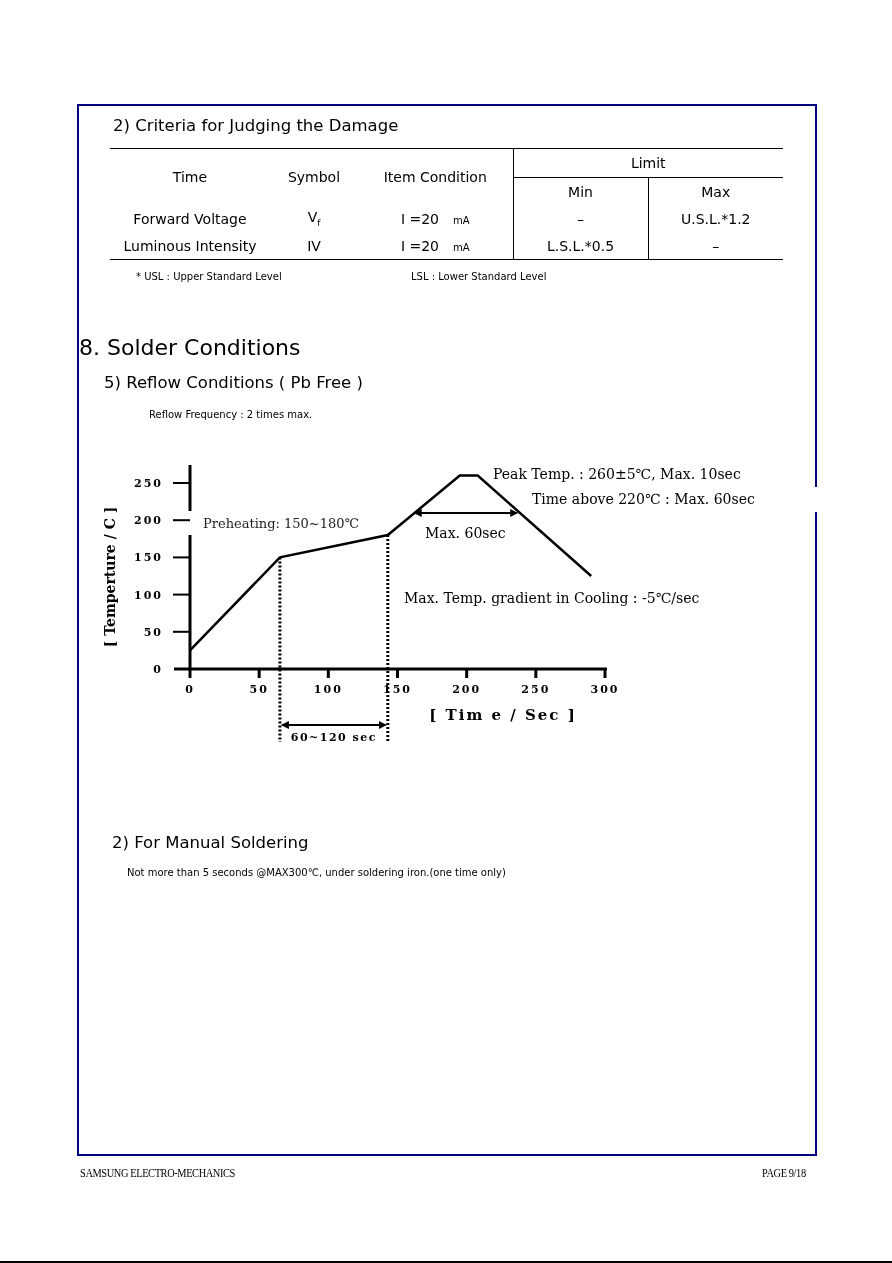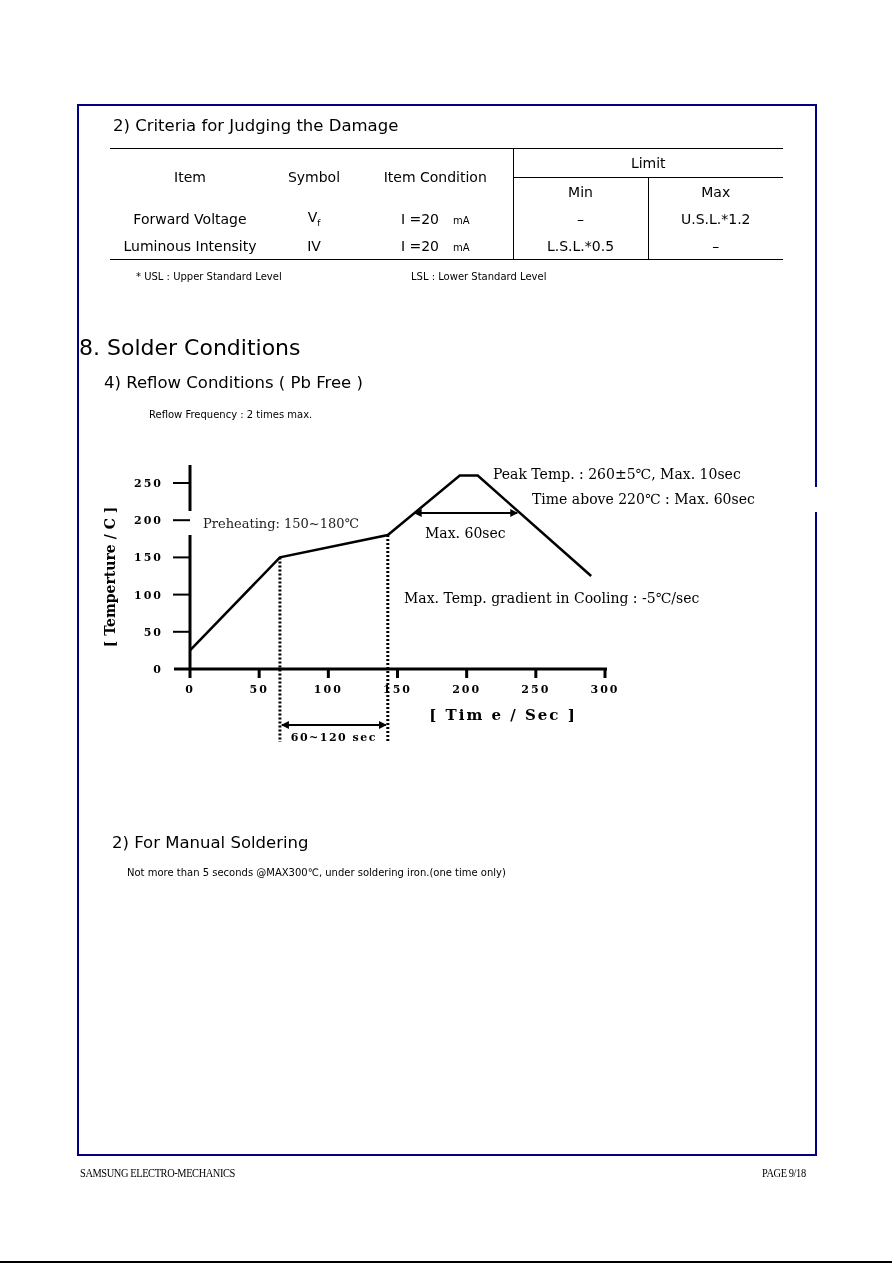--- a/index.html
+++ b/index.html
@@ -48,21 +48,21 @@
 <table class="crit">
   <colgroup>
     <col style="width:160px">
       <col style="width:88px">
       <col style="width:155px">
       <col style="width:135px">
       <col style="width:135px">
   </colgroup>
   <tbody>
       <tr class="h1row">
-    <td class="top" rowspan="2">Item</td>
+    <td class="top" rowspan="2">Time</td>
     <td class="top" rowspan="2">Symbol</td>
     <td class="top" rowspan="2">Item Condition</td>
     <td class="top lv" colspan="2" style="border-bottom:1px solid #000;">Limit</td>
   </tr>
   <tr>
     <td class="lv">Min</td>
     <td class="lv">Max</td>
   </tr>
   <tr>
     <td>Forward Voltage</td>
@@ -78,21 +78,21 @@
     <td class="bot lv">L.S.L.*0.5</td>
     <td class="bot lv">–</td>
   </tr>
 </tbody>
   </table>
 
 <div class="t small" style="left:136px; top:272px;">* USL : Upper Standard Level</div>
 <div class="t small" style="left:411px; top:272px;">LSL : Lower Standard Level</div>
 
 <div class="t h1" style="left:79px; top:337px;">8. Solder Conditions</div>
-<div class="t h2" style="left:104px; top:375px;">4) Reflow Conditions ( Pb Free )</div>
+<div class="t h2" style="left:104px; top:375px;">5) Reflow Conditions ( Pb Free )</div>
 <div class="t small" style="left:149px; top:410px;">Reflow Frequency : 2 times max.</div>
 
 <svg id="chart" width="892" height="800">
   <g id="axes">
       <line x1="190" y1="669" x2="190" y2="465" stroke="#000" stroke-width="3"></line>
       <line x1="174" y1="669" x2="607" y2="669" stroke="#000" stroke-width="3"></line>
       <rect x="187" y="511" width="6" height="24" fill="#fff"></rect>
       <line x1="173" y1="631.8" x2="190" y2="631.8" stroke="#000" stroke-width="2"></line>
       <line x1="173" y1="594.6" x2="190" y2="594.6" stroke="#000" stroke-width="2"></line>
       <line x1="173" y1="557.4" x2="190" y2="557.4" stroke="#000" stroke-width="2"></line>

